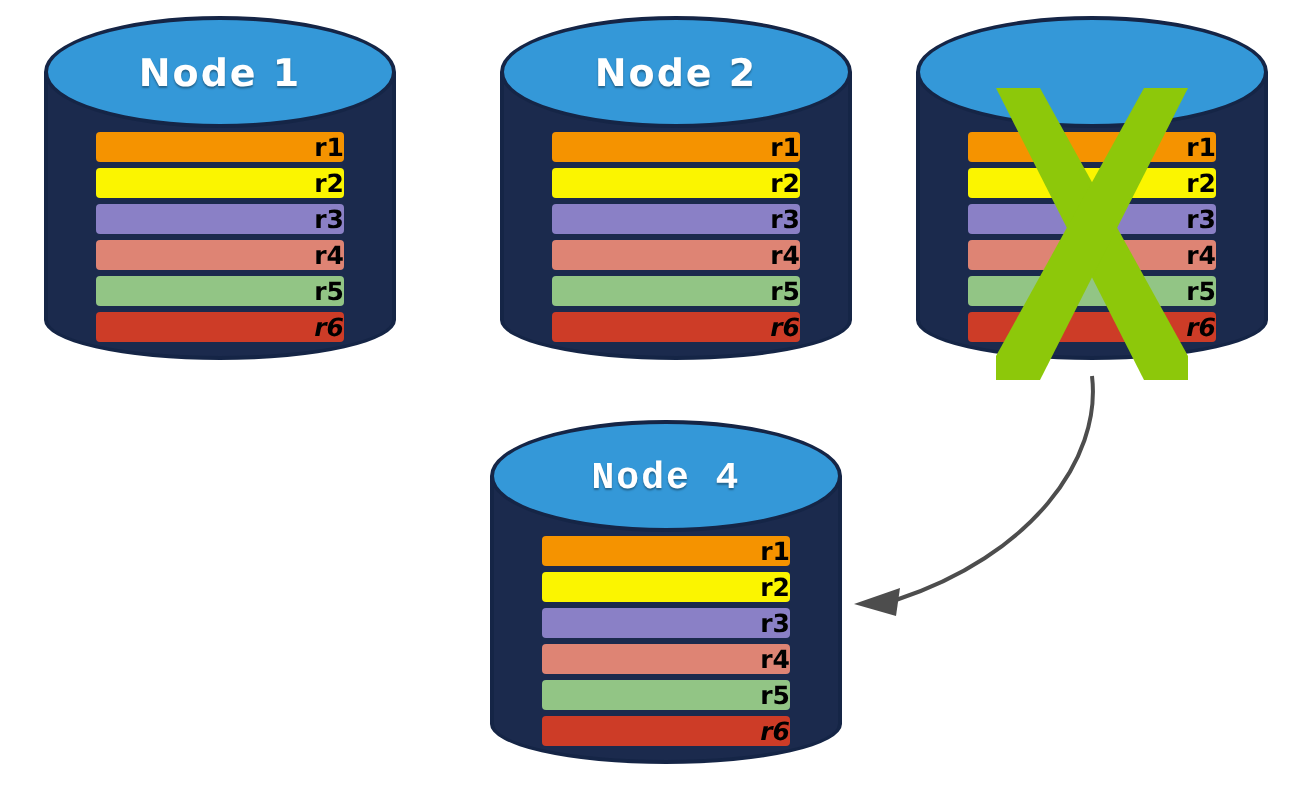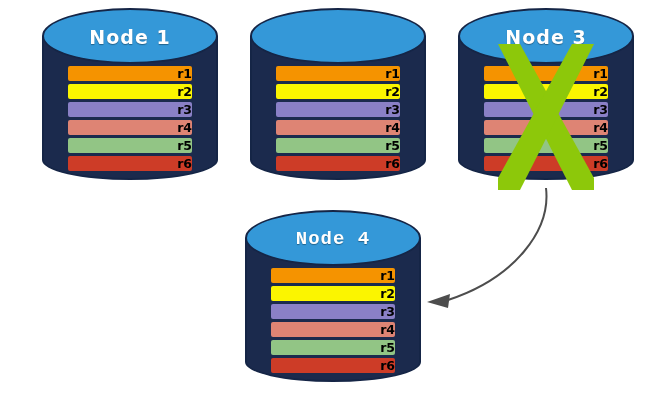--- a/index.html
+++ b/index.html
@@ -64,65 +64,65 @@
     height:15px;
     margin-bottom:3px;
     border-radius:2px;
     text-align:right;
     font-size:12.5px;
     font-weight:bold;
     color:#000000;
     line-height:15px;
     box-sizing:border-box;
   }
-  .row:last-child{margin-bottom:0;}
+  .row:last-child{margin-bottom:0;font-style:italic;}
 
   .xmark{position:absolute;z-index:8;pointer-events:none;}
 
   #arrow{position:absolute;left:0;top:0;z-index:9;}
 </style>
 </head>
 <body>
 
 <div id="stage">
 
-  <div class="node" id="node-1" style="left:22px;top:8px;width:176px;height:172px;margin-left:20px;">
+  <div class="node" id="node-1" style="left:22px;top:8px;width:176px;height:172px;">
     <div class="cyl-bottom" style="top:132px;"></div>
     <div class="cyl-body" style="height:124px;"></div>
     <div class="cyl-top"></div>
     <div class="node-label" style="top:18px;">Node  1</div>
     <div class="rows" style="top:58px;padding:0 26px;box-sizing:border-box;">
       <div class="row" style="background:#f59300;">r1</div>
       <div class="row" style="background:#fbf500;">r2</div>
       <div class="row" style="background:#8a80c6;">r3</div>
       <div class="row" style="background:#de8474;">r4</div>
       <div class="row" style="background:#92c585;">r5</div>
       <div class="row" style="background:#cd3c27;">r6</div>
     </div>
   </div>
 
   <div class="node" id="node-2" style="left:250px;top:8px;width:176px;height:172px;">
     <div class="cyl-bottom" style="top:132px;"></div>
     <div class="cyl-body" style="height:124px;"></div>
     <div class="cyl-top"></div>
+    <div class="node-label" style="top:18px;">Node  2</div>
     <div class="rows" style="top:58px;padding:0 26px;box-sizing:border-box;">
       <div class="row" style="background:#f59300;">r1</div>
       <div class="row" style="background:#fbf500;">r2</div>
       <div class="row" style="background:#8a80c6;">r3</div>
       <div class="row" style="background:#de8474;">r4</div>
       <div class="row" style="background:#92c585;">r5</div>
       <div class="row" style="background:#cd3c27;">r6</div>
     </div>
   </div>
 
   <div class="node" id="node-3" style="left:458px;top:8px;width:176px;height:172px;">
     <div class="cyl-bottom" style="top:132px;"></div>
     <div class="cyl-body" style="height:124px;"></div>
     <div class="cyl-top"></div>
-    <div class="node-label" style="top:18px;">Node  3</div>
     <div class="rows" style="top:58px;padding:0 26px;box-sizing:border-box;">
       <div class="row" style="background:#f59300;">r1</div>
       <div class="row" style="background:#fbf500;">r2</div>
       <div class="row" style="background:#8a80c6;">r3</div>
       <div class="row" style="background:#de8474;">r4</div>
       <div class="row" style="background:#92c585;">r5</div>
       <div class="row" style="background:#cd3c27;">r6</div>
     </div>
   </div>
 

